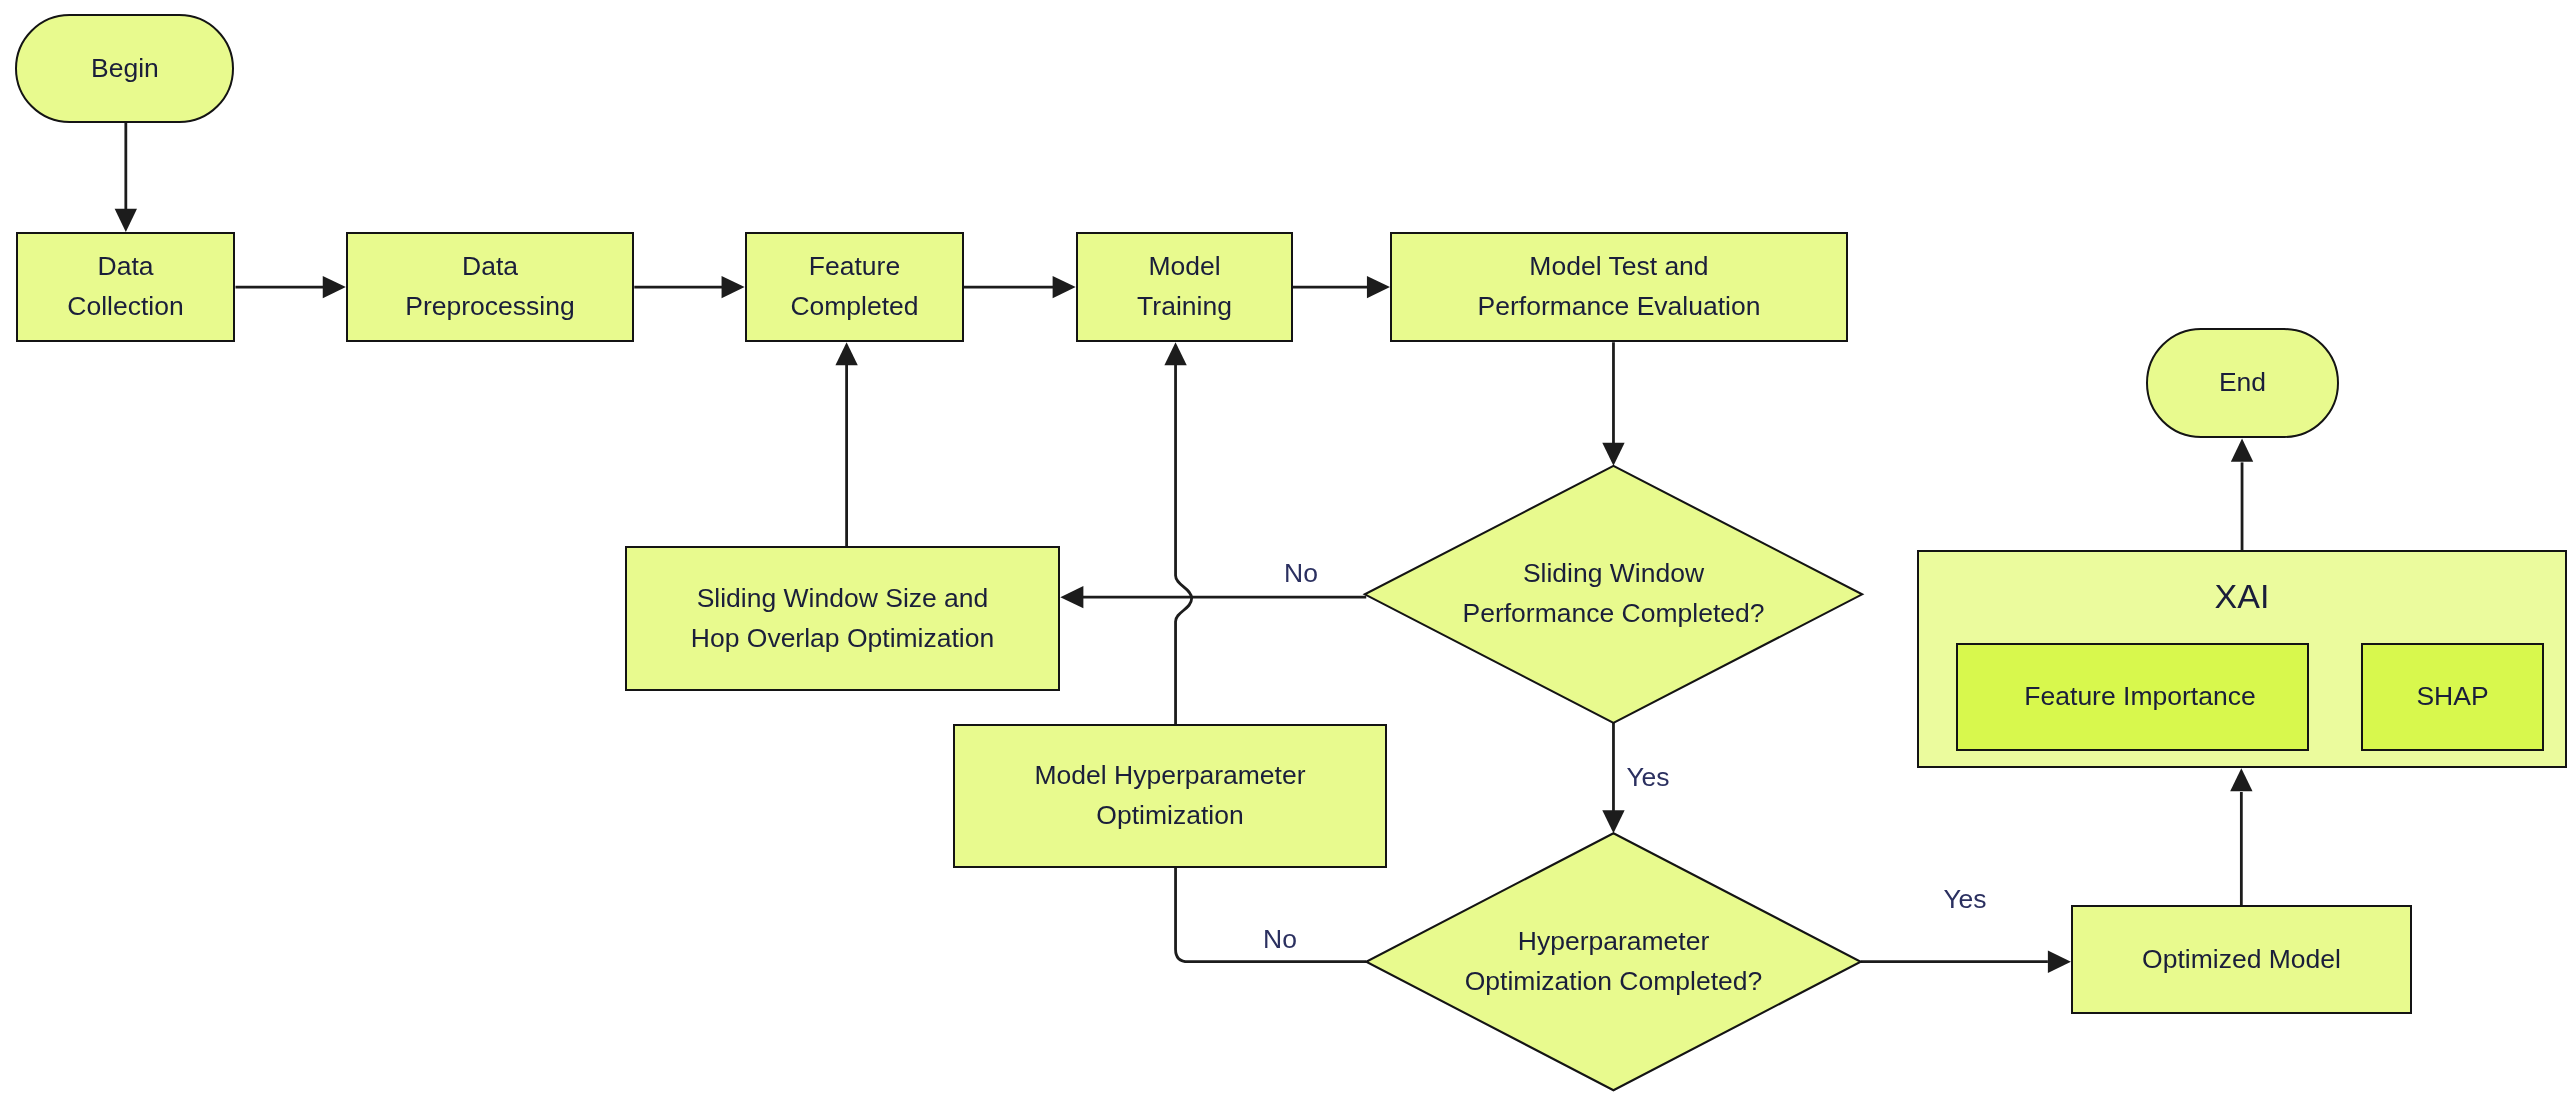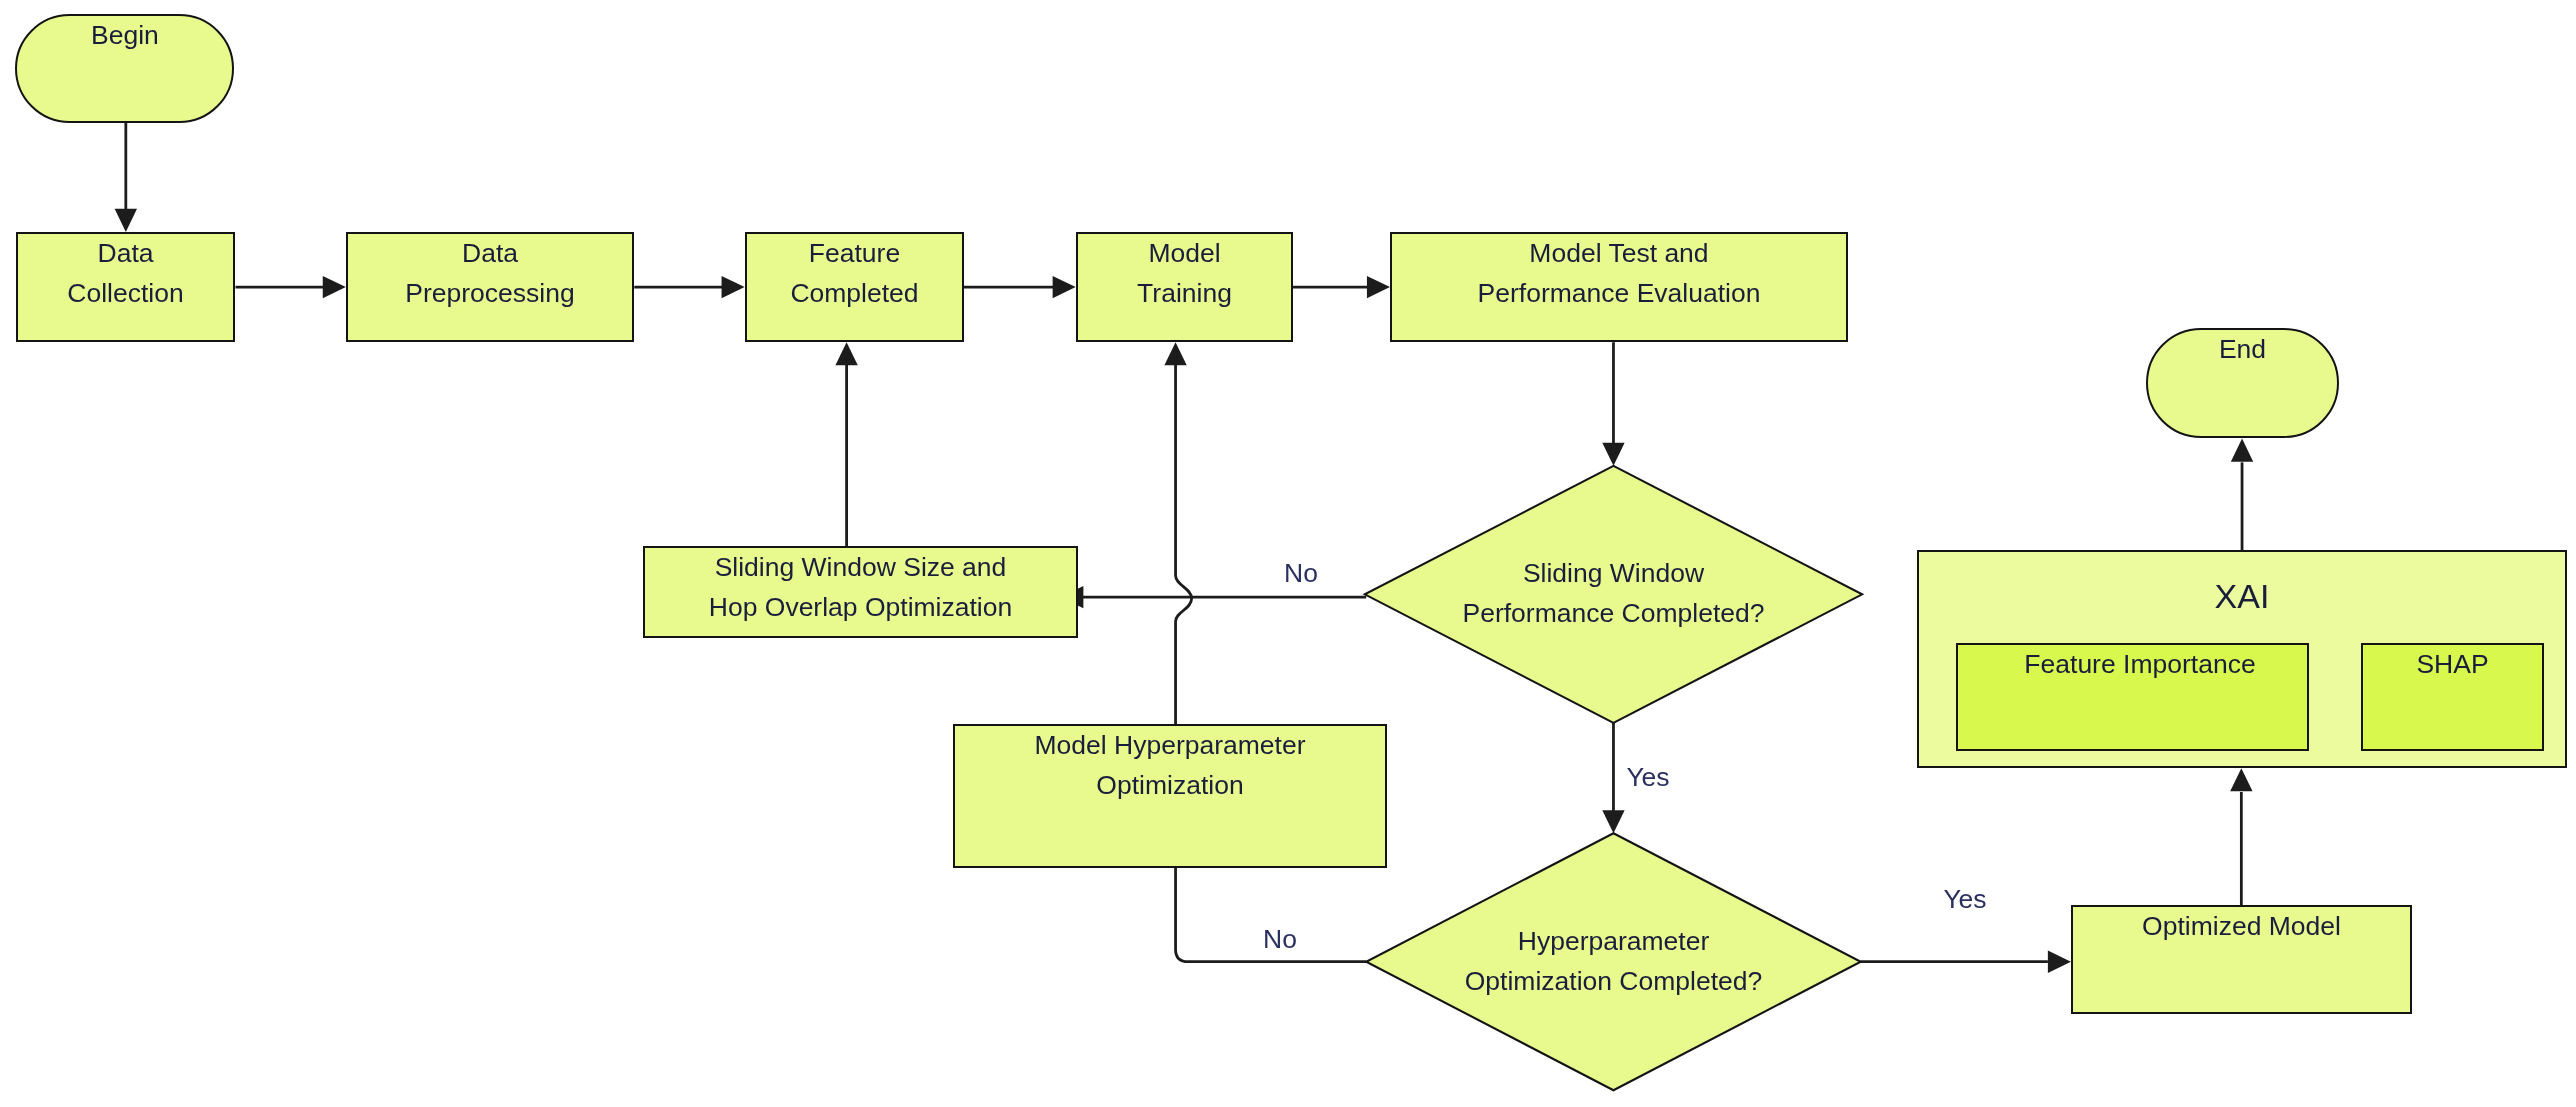--- a/index.html
+++ b/index.html
@@ -16,21 +16,21 @@
   .cluster-layer { position: absolute; inset: 0; z-index: 0; }
   svg.edges { position: absolute; left: 0; top: 0; z-index: 1; }
   .node-layer { position: absolute; inset: 0; z-index: 2; pointer-events: none; }
 
   
   .node {
     position: absolute;
     background: var(--node-fill, #E8FA8E);
     border: 2.1px solid var(--border, #141414);
     color: var(--text, #1A1E3A);
-    display: flex; align-items: flex-start; justify-content: center;
+    display: flex; align-items: center; justify-content: center;
     text-align: center;
     font-size: 26.5px; line-height: 1.5;
     white-space: pre-line;
   }
   .stadium { border-radius: 55px; }
   .cluster {
     position: absolute;
     background: var(--cluster-fill, #EBFB9D);
     border: 2.1px solid var(--border, #141414);
   }
@@ -139,21 +139,21 @@
     <div class="node" style="left:1076px; top:232px; width:217px; height:110px;">
       <span>Model
 Training</span>
     </div>
 
     <div class="node" style="left:1390px; top:232px; width:458px; height:110px;">
       <span>Model Test and
 Performance Evaluation</span>
     </div>
 
-    <div class="node" style="left:643px; top:546px; width:435px; height:92px;">
+    <div class="node" style="left:625px; top:546px; width:435px; height:145px;">
       <span>Sliding Window Size and
 Hop Overlap Optimization</span>
     </div>
 
     <div class="node" style="left:953px; top:724px; width:434px; height:144px;">
       <span>Model Hyperparameter
 Optimization</span>
     </div>
 
     <div class="node" style="left:2071px; top:905px; width:341px; height:109px;">

